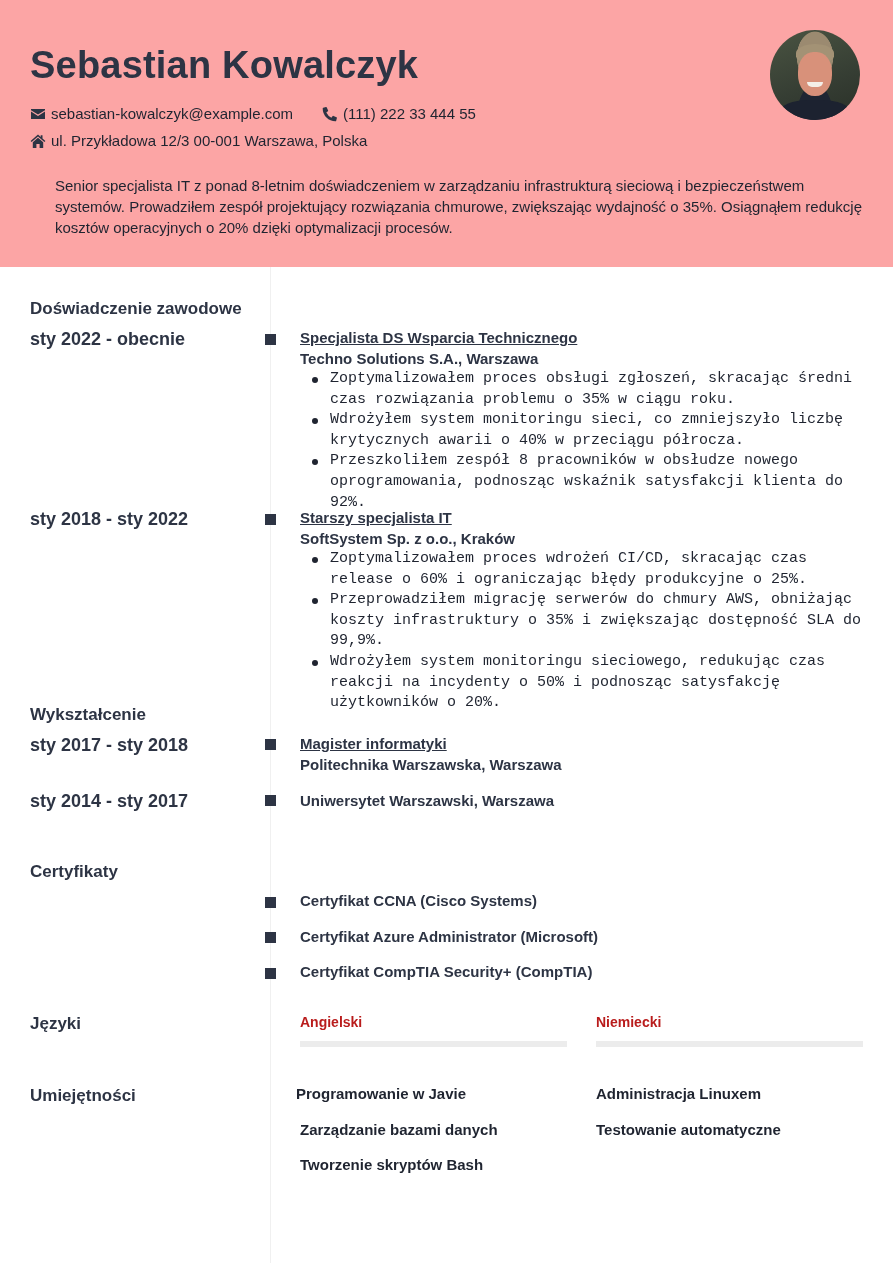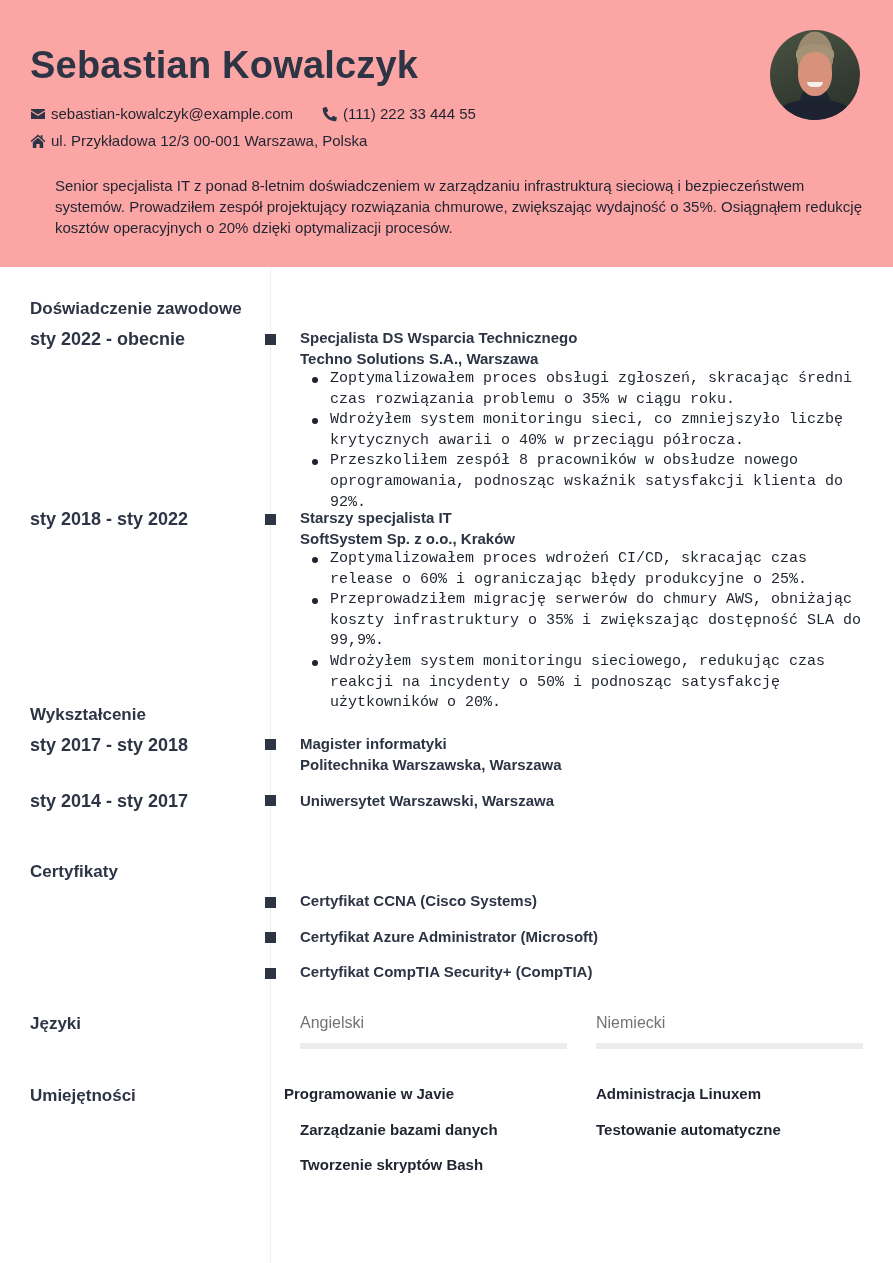--- a/index.html
+++ b/index.html
@@ -26,30 +26,30 @@
     .avatar .shirt { position: absolute; left: 10px; top: 70px; width: 70px; height: 30px; border-radius: 40% 40% 0 0; background: #1c2230; }
     .avatar .smile { position: absolute; left: 37px; top: 52px; width: 16px; height: 5px; border-radius: 0 0 8px 8px; background: #f4efe8; }
 
     .divider { position: absolute; left: 270px; top: 267px; width: 1px; height: 996px; background: #f0f0f0; }
 
     .section-title { position: absolute; left: 30px; font-size: 17px; font-weight: bold; color: #2d3444; }
 
     .date { position: absolute; left: 30px; font-size: 18px; font-weight: bold; color: #2d3444; }
     .sq { position: absolute; left: 265px; width: 11px; height: 11px; background: #2d3444; }
     .entry { position: absolute; left: 300px; right: 30px; }
-    .entry .title { font-size: 15px; font-weight: bold; color: #2d3444; line-height: 20px; }
+    .entry .title { font-size: 15px; font-weight: bold; color: #2d3444; line-height: 20px; text-decoration: underline; }
     .entry .org { font-size: 15px; font-weight: bold; color: #2d3444; line-height: 21px; }
     .entry ul { list-style: none; margin-top: 0; font-family: Liberation Mono, monospace; }
     .entry li { position: relative; padding-left: 30px; font-size: 15px; line-height: 20.6px; color: #1f2430; }
     .entry li::before { content: ""; position: absolute; left: 12px; top: 8px; width: 6px; height: 6px; border-radius: 50%; background: #1f2430; }
 
     .cert { position: absolute; left: 300px; font-size: 15px; font-weight: bold; color: #2d3444; }
 
     .lang { position: absolute; width: 267px; }
-    .lang .lname { font-size: 16px; font-weight: normal; color: #737373; }
+    .lang .lname { font-size: 14px; font-weight: bold; color: #b91c1c; }
     .lang .bar { margin-top: 11px; height: 6px; background: #ececec; position: relative; }
     .lang .bar .fill { position: absolute; left: 0; top: 0; bottom: 0; background: #2d3444; }
 
     .skill { position: absolute; font-size: 15px; font-weight: bold; color: #1f2430; }
   </style>
 </head>
 <body>
 
 <div class="header">
   <div class="name">Sebastian Kowalczyk</div>
@@ -155,17 +155,17 @@
     </div>
 </div>
 <div class="lang" style="left:596px; top:1014px">
   <div class="lname">Niemiecki</div>
   <div class="bar">
       <div class="fill" style="width: 0%;"></div>
     </div>
 </div>
 
 <div class="section-title" style="top:1086px">Umiejętności</div>
-<div class="skill" style="left:284px; top:1085px">Programowanie w Javie</div>
+<div class="skill" style="left:296px; top:1085px">Programowanie w Javie</div>
 <div class="skill" style="left:596px; top:1085px">Administracja Linuxem</div>
 <div class="skill" style="left:300px; top:1121px">Zarządzanie bazami danych</div>
 <div class="skill" style="left:596px; top:1121px">Testowanie automatyczne</div>
 <div class="skill" style="left:300px; top:1156px">Tworzenie skryptów Bash</div>
 
 </body></html>

